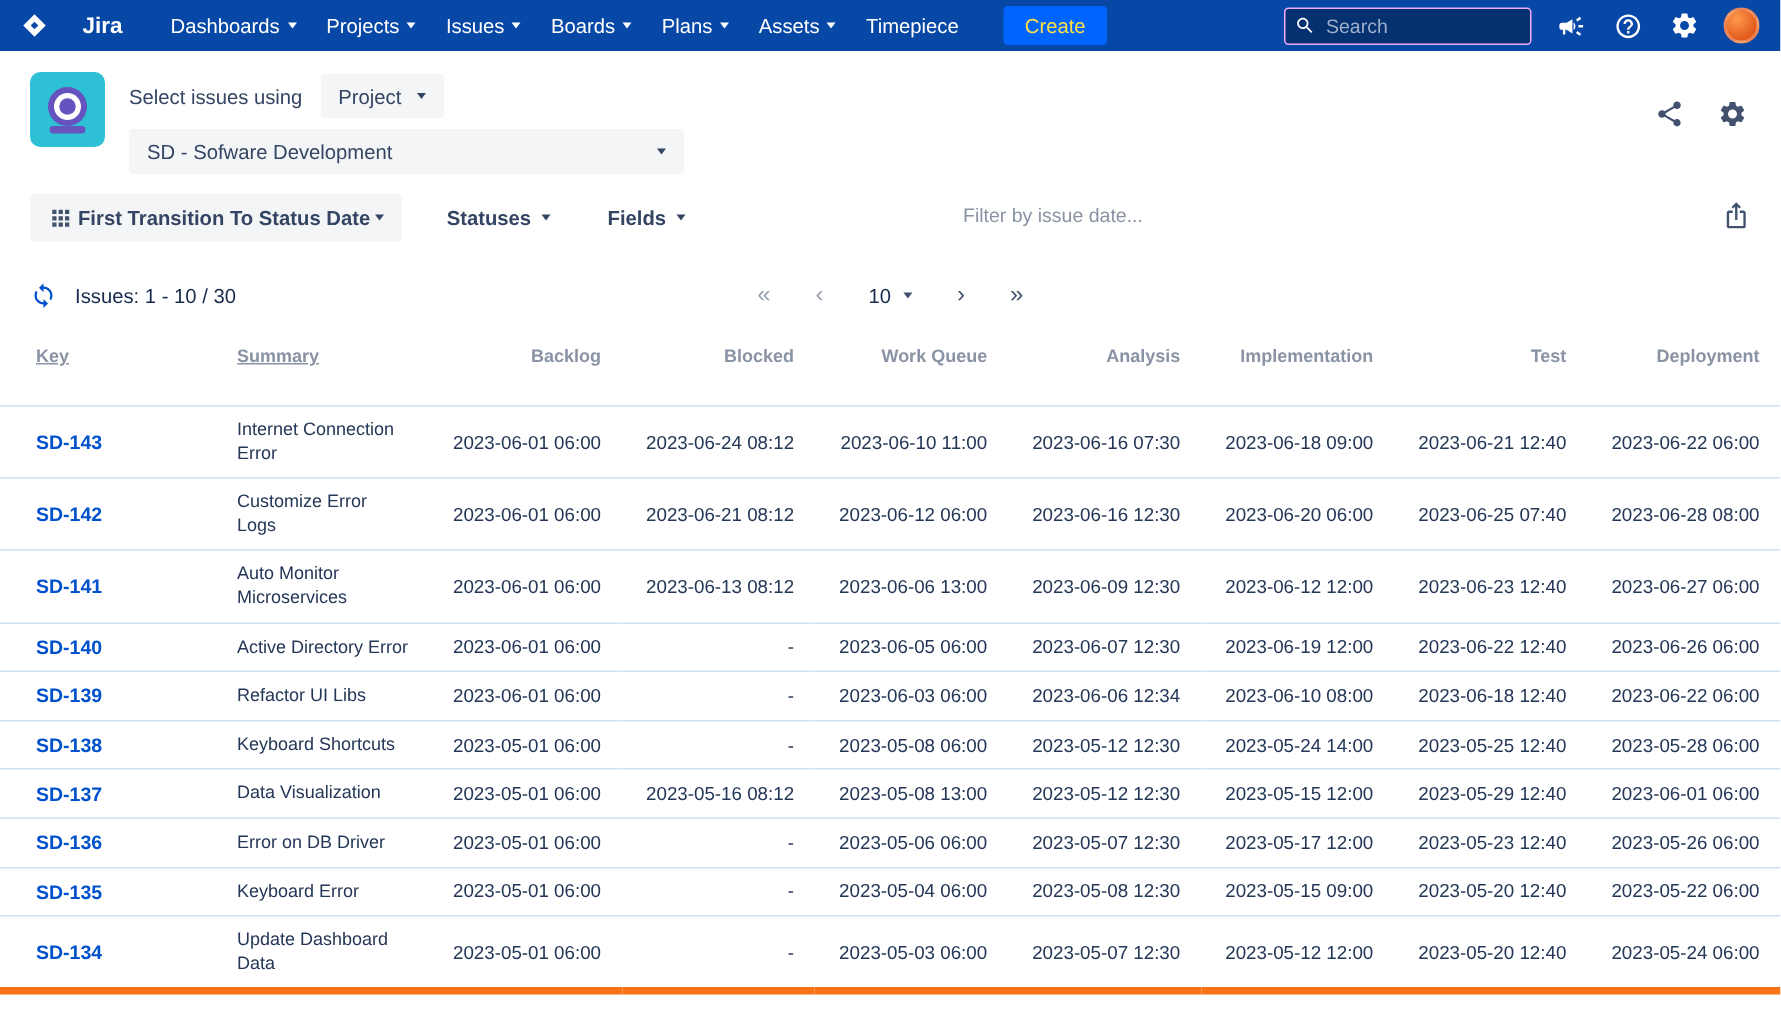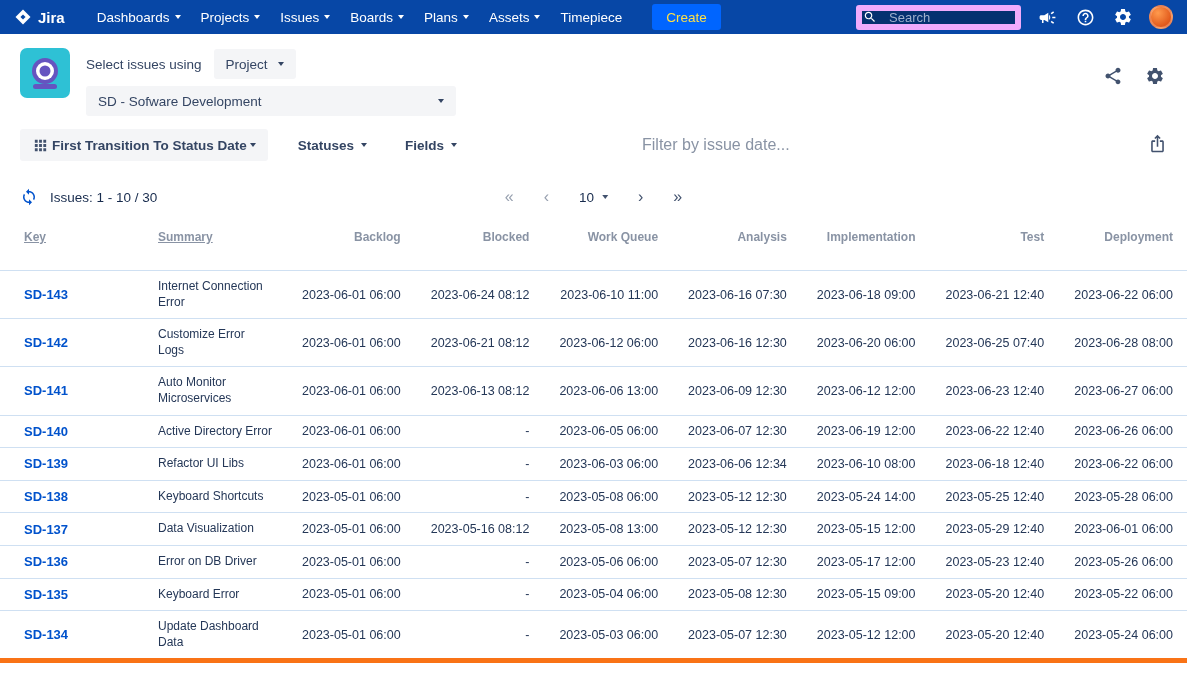--- a/index.html
+++ b/index.html
@@ -10,34 +10,34 @@
     background:#fff; color:#172B4D;
   }
   a { text-decoration:none; }
 
   
   .topnav {
     height:34px; background:#0747A6; display:flex; align-items:center;
     padding:0 14px; color:#fff;
   }
   .nav-left { display:flex; align-items:center; gap:20px; }
-  .logo { display:flex; align-items:center; gap:6px; color:#fff; margin-right:12px; cursor:pointer; }
+  .logo { display:flex; align-items:center; gap:23px; color:#fff; margin-right:12px; cursor:pointer; }
   .logo-text { font-size:15px; font-weight:700; }
   .nav-item { display:flex; align-items:center; gap:5px; color:#fff; font-size:13.5px; font-weight:500; cursor:pointer; white-space:nowrap; }
   .tri { width:0; height:0; border-left:3.5px solid transparent; border-right:3.5px solid transparent; border-top:4px solid currentColor; display:inline-block; }
   .create-btn {
     margin-left:10px; background:#0065FF; color:#fde047; border:none; border-radius:3px;
     height:26px; padding:0 14px; font-size:13.5px; font-weight:500; cursor:pointer;
     font-family:inherit;
   }
   .nav-right { margin-left:auto; display:flex; align-items:center; gap:14px; }
   .search-box { position:relative; }
   .search-box svg { position:absolute; left:7px; top:5px; pointer-events:none; }
   .search-input {
-    width:165px; height:25px; background:#053170; border:6px solid #f0abfc; border-radius:3px;
+    width:165px; height:25px; background:#053170; border:1px solid #f0abfc; border-radius:3px;
     color:#fff; font-size:13px; padding:0 8px 0 27px; outline:none; font-family:inherit;
   }
   .search-input::placeholder { color:#9FB0CC; }
   .icon-btn { background:none; border:none; padding:0; color:#fff; width:24px; height:24px;
     display:flex; align-items:center; justify-content:center; cursor:pointer; }
   .avatar { width:24px; height:24px; border-radius:50%;
     background:radial-gradient(circle at 35% 30%, #FF9A4D, #E25A1C 70%);
     border:2px solid rgba(255,255,255,0.25); cursor:pointer; }
 
   
@@ -58,21 +58,21 @@
   
   .toolbar { position:relative; display:flex; align-items:center; margin-top:12px; padding:0 20px; height:34px; gap:22px; }
   .report-btn {
     background:#F4F5F7; border:none; border-radius:3px; height:32px; display:flex; align-items:center;
     gap:3px; padding:0 12px; font-size:13.5px; font-weight:700; color:#344563; cursor:pointer; font-family:inherit;
   }
   .text-btn { background:none; border:none; display:flex; align-items:center; gap:7px; font-size:13.5px;
     font-weight:600; color:#344563; cursor:pointer; font-family:Liberation Sans, sans-serif; padding:0 8px; }
   .filter-input {
     position:absolute; left:640px; top:7px; width:240px; border:none; outline:none; background:transparent;
-    font-size:16px; color:#344563; font-family:inherit;
+    font-size:13px; color:#344563; font-family:inherit;
   }
   .filter-input::placeholder { color:#8993A4; }
   .export-btn { margin-left:auto; background:none; border:none; color:#42526E; cursor:pointer; padding:0; }
 
   
   .status-row { position:relative; display:flex; align-items:center; margin-top:20px; padding:0 20px; height:30px; }
   .refresh-btn { background:none; border:none; padding:0; color:#0052CC; cursor:pointer; display:flex; }
   .issues-label { margin-left:12px; font-size:13.5px; color:#172B4D; }
   .pager { position:absolute; left:50%; transform:translateX(-50%); display:flex; align-items:center; gap:30px; }
   .pager-btn { background:none; border:none; font-family:inherit; font-size:16px; color:#42526E; cursor:pointer; padding:0; line-height:1; }

